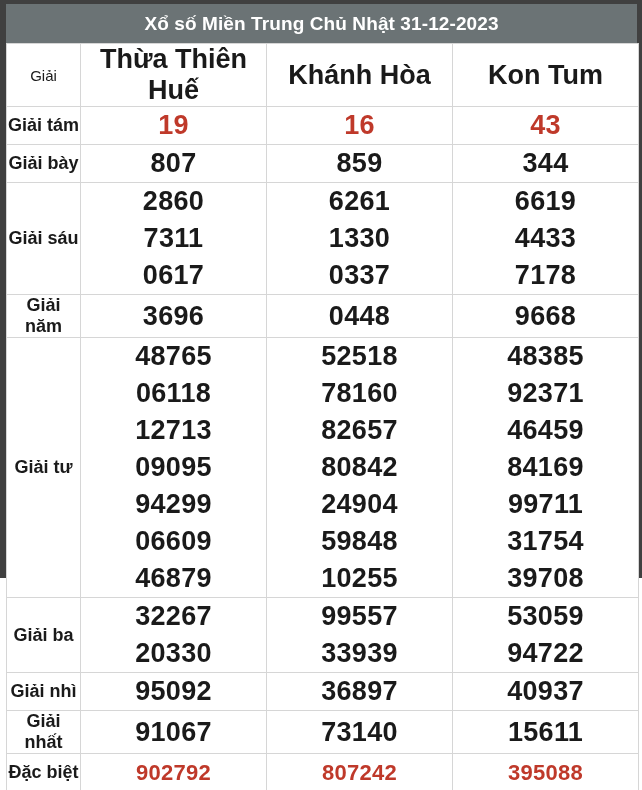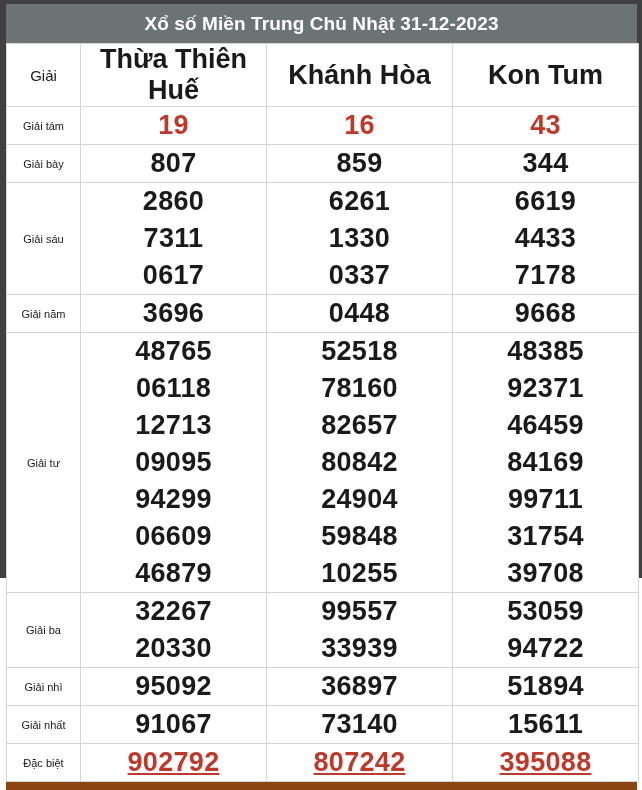--- a/index.html
+++ b/index.html
@@ -58,37 +58,36 @@
   }
   th.col-giai {
     font-size: 15px;
     font-weight: normal;
     color: #1a1a1a;
   }
   th.col-prov {
     font-size: 27px;
   }
   td.prize-label {
-    font-size: 11px;
-    color: #1a1a1a;
-    font-weight: normal;
+    font-size: 18px;
+    color: #1a1a1a;
+    font-weight: bold;
   }
   td.num {
     font-size: 27px;
     font-weight: bold;
     color: #1a1a1a;
     height: 37px;
     letter-spacing: 0.3px;
   }
   td.num.accent {
     color: #bf392a;
   }
   td.num.special {
-    font-size: 27px;
-    text-decoration: underline;
+    font-size: 22px;
   }
 
   
   tr.inner td.num {
     border-top: 0;
     border-bottom: 0;
   }
   tr.group-first td.num { border-bottom: 0; }
   tr.group-last td.num  { border-top: 0; margin-top: 36px; }
 
@@ -199,21 +198,21 @@
         </tr>
         <tr class="r-giai-ba group-last">
           <td class="num">20330</td>
           <td class="num">33939</td>
           <td class="num">94722</td>
         </tr>
         <tr class="r-giai-nhi">
           <td class="prize-label" rowspan="1">Giải nhì</td>
           <td class="num">95092</td>
           <td class="num">36897</td>
-          <td class="num">51894</td>
+          <td class="num">40937</td>
         </tr>
         <tr class="r-giai-nhat">
           <td class="prize-label" rowspan="1">Giải nhất</td>
           <td class="num">91067</td>
           <td class="num">73140</td>
           <td class="num">15611</td>
         </tr>
         <tr class="r-dac-biet">
           <td class="prize-label" rowspan="1">Đặc biệt</td>
           <td class="num accent special">902792</td>

